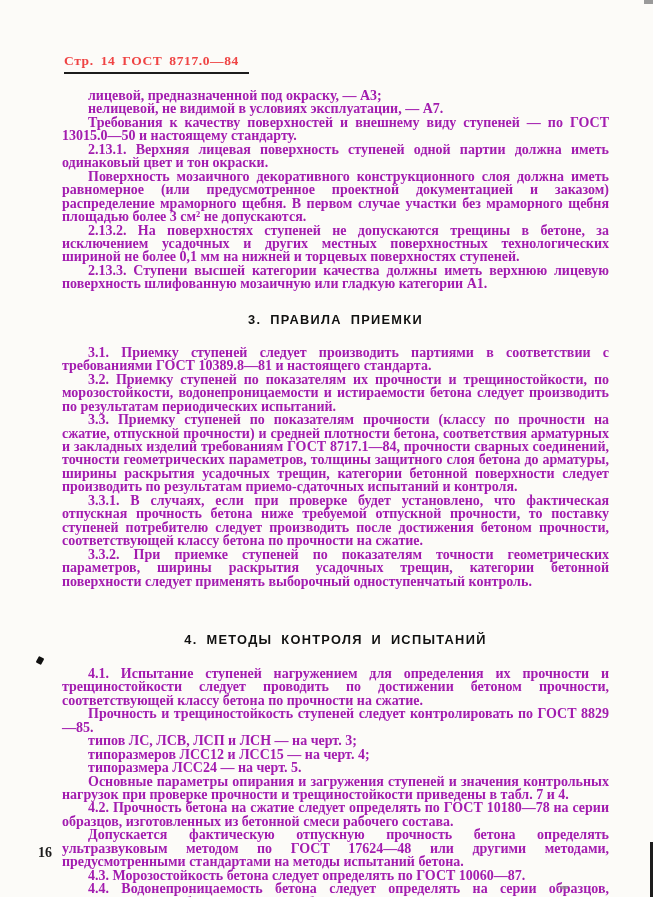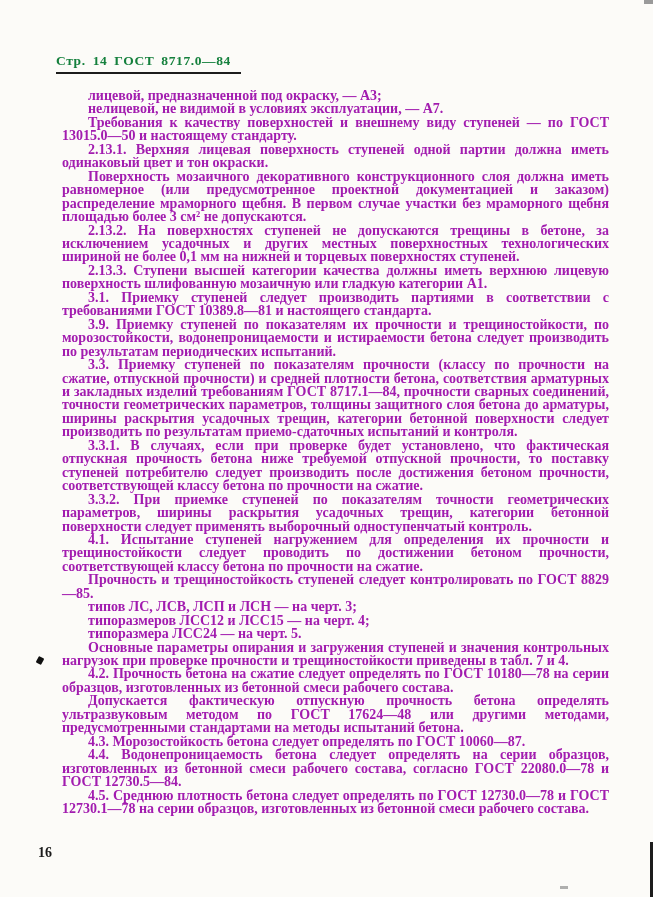--- a/index.html
+++ b/index.html
@@ -5,27 +5,27 @@
   html, body { margin: 0; padding: 0; }
   body {
     width: 653px; height: 897px;
     position: relative;
     background: #fcfbf8;
     overflow: hidden;
     font-family: "Liberation Serif", serif;
   }
   .doc-header {
     position: absolute;
-    left: 56px; top: 53px;
+    left: 64px; top: 53px;
     font-family: "Liberation Serif", serif;
     font-weight: bold;
     font-size: 13.5px;
     letter-spacing: 0.6px;
     word-spacing: 3px;
-    color: #15803d;
+    color: #ef4444;
     border-bottom: 2px solid #1c1c1c;
     padding: 0 10px 3px 0;
   }
   .text-block {
     position: absolute;
     left: 62px; top: 89px;
     width: 547px;
     color: #161616;
   }
   .para {
@@ -95,27 +95,29 @@
 
   <div class="text-block">
     <p class="para">лицевой, предназначенной под окраску, — А3;</p>
     <p class="para">нелицевой, не видимой в условиях эксплуатации,  — А7.</p>
     <p class="para">Требования к качеству поверхностей и внешнему  виду ступеней — по ГОСТ 13015.0—50 и настоящему стандарту.</p>
     <p class="para">2.13.1. Верхняя лицевая поверхность ступеней одной партии должна иметь одинаковый цвет и тон окраски.</p>
     <p class="para">Поверхность мозаичного декоративного конструкционного слоя должна  иметь  равномерное (или  предусмотренное проектной документацией и заказом) распределение мраморного  щебня. В первом случае участки без мраморного  щебня площадью более 3 см² не допускаются.</p>
     <p class="para">2.13.2. На поверхностях ступеней не  допускаются  трещины в бетоне, за исключением усадочных и других местных поверхностных технологических шириной не более 0,1 мм на нижней и торцевых поверхностях ступеней.</p>
     <p class="para">2.13.3. Ступени высшей категории качества  должны иметь верхнюю лицевую поверхность шлифованную мозаичную или гладкую категории А1.</p>
 
+    <h2 class="section-heading">3. ПРАВИЛА ПРИЕМКИ</h2>
 
     <p class="para">3.1. Приемку ступеней следует  производить партиями в соответствии  с  требованиями  ГОСТ 10389.8—81 и настоящего стандарта.</p>
-    <p class="para">3.9. Приемку ступеней по  показателям их прочности и трещиностойкости, по морозостойкости, водонепроницаемости и истираемости бетона следует  производить по результатам  периодических испытаний.</p>
+    <p class="para">3.2. Приемку ступеней по  показателям их прочности и трещиностойкости, по морозостойкости, водонепроницаемости и истираемости бетона следует  производить по результатам  периодических испытаний.</p>
     <p class="para">3.3. Приемку ступеней по показателям прочности  (классу по прочности на сжатие, отпускной прочности) и средней плотности бетона, соответствия  арматурных и закладных изделий требованиям ГОСТ 8717.1—84, прочности сварных соединений, точности геометрических параметров, толщины защитного слоя бетона до арматуры, ширины раскрытия  усадочных трещин, категории бетонной поверхности следует  производить по результатам приемо-сдаточных испытаний и контроля.</p>
     <p class="para">3.3.1. В случаях, если при проверке будет установлено,  что  фактическая  отпускная  прочность бетона ниже требуемой отпускной прочности, то поставку ступеней потребителю следует  производить после достижения бетоном прочности, соответствующей  классу бетона по прочности на сжатие.</p>
     <p class="para">3.3.2. При приемке ступеней по показателям  точности геометрических параметров, ширины раскрытия усадочных трещин,  категории  бетонной  поверхности следует применять выборочный одноступенчатый контроль.</p>
 
+    <h2 class="section-heading big-gap">4. МЕТОДЫ КОНТРОЛЯ И ИСПЫТАНИЙ</h2>
 
     <p class="para">4.1. Испытание ступеней нагружением  для определения их прочности и трещиностойкости следует проводить по достижении бетоном прочности,  соответствующей классу бетона по  прочности на сжатие.</p>
     <p class="para">Прочность и трещиностойкость ступеней следует  контролировать по ГОСТ 8829—85.</p>
     <p class="para">типов ЛС, ЛСВ, ЛСП и ЛСН — на черт. 3;</p>
     <p class="para">типоразмеров ЛСС12 и ЛСС15 — на черт. 4;</p>
     <p class="para">типоразмера ЛСС24 — на черт. 5.</p>
     <p class="para">Основные параметры опирания и загружения ступеней и значения  контрольных  нагрузок  при проверке прочности и трещиностойкости приведены в табл. 7 и 4.</p>
     <p class="para">4.2. Прочность бетона на сжатие следует определять  по ГОСТ 10180—78  на  серии  образцов, изготовленных из бетонной смеси рабочего состава.</p>
     <p class="para">Допускается фактическую  отпускную прочность  бетона определять ультразвуковым методом по ГОСТ 17624—48 или другими методами, предусмотренными  стандартами на  методы  испытаний бетона.</p>
     <p class="para">4.3. Морозостойкость бетона  следует определять по ГОСТ 10060—87.</p>

